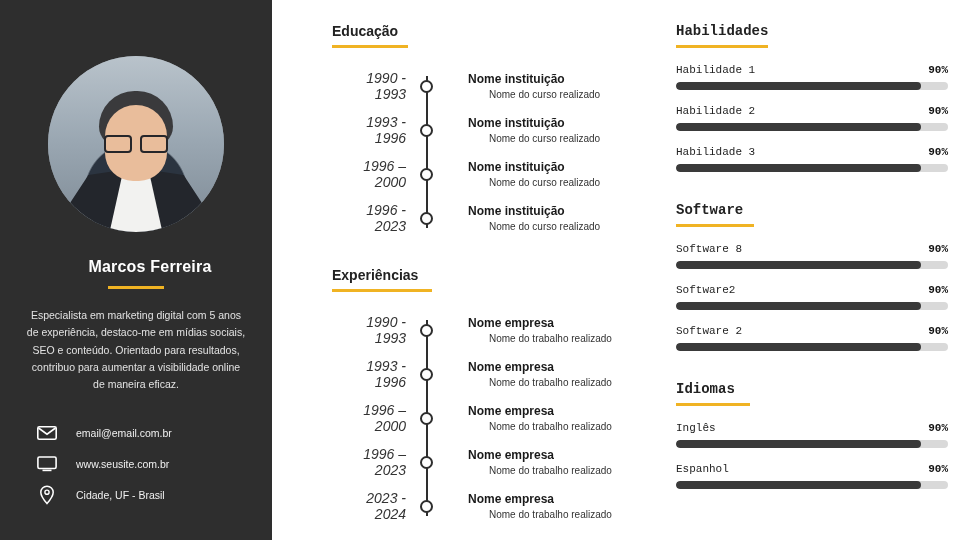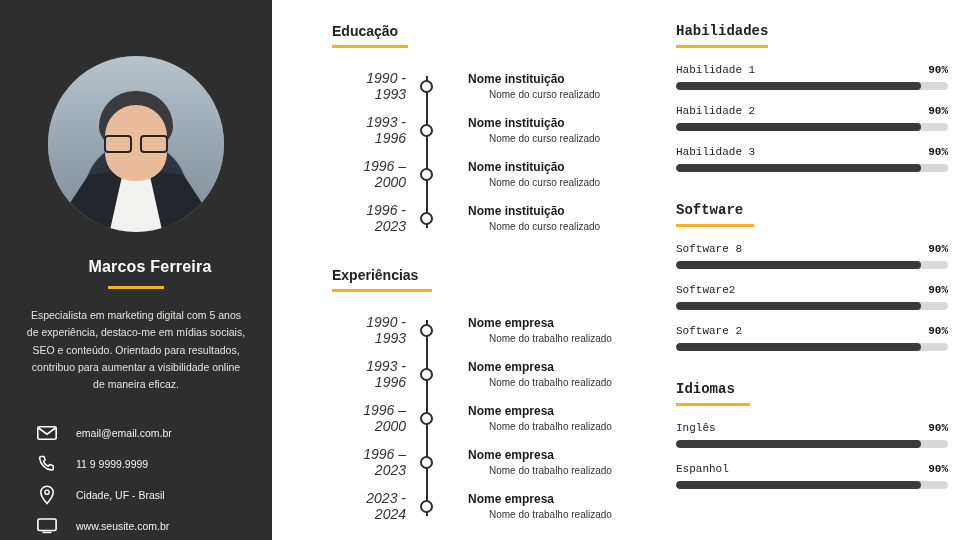--- a/index.html
+++ b/index.html
@@ -242,49 +242,41 @@
       <div class="contact">
         <span class="ico">
           <svg width="20" height="14" viewBox="0 0 20 14">
             <rect x="0.8" y="0.8" width="18.4" height="12.4" rx="1.5" fill="none" stroke="#ffffff" stroke-width="1.6"></rect>
             <path d="M1.5 2 L10 8.2 L18.5 2" fill="none" stroke="#ffffff" stroke-width="1.6"></path>
           </svg>
         </span>
         <span class="txt">email@email.com.br</span>
       </div>
 
+
       <div class="contact">
         <span class="ico">
-          <svg width="18" height="18" viewBox="0 0 18 18">
-            <path d="M3 1.5 L6 1.5 L7.2 5 L5.4 6.4 C6.3 8.6 8.1 10.4 10.3 11.3 L11.7 9.5 L15.2 10.7 L15.2 13.7 C15.2 14.6 14.5 15.2 13.6 15.1 C7.4 14.4 2.3 9.3 1.6 3.1 C1.5 2.2 2.1 1.5 3 1.5 Z" fill="none" stroke="#ffffff" stroke-width="1.5" stroke-linejoin="round"></path>
+          <svg width="20" height="16" viewBox="0 0 20 16">
+            <rect x="0.9" y="1" width="18.2" height="11.5" rx="1.5" fill="none" stroke="#ffffff" stroke-width="1.6"></rect>
+            <rect x="5.5" y="13.6" width="9" height="1.6" fill="#ffffff"></rect>
           </svg>
         </span>
-        <span class="txt">11 9 9999.9999</span>
+        <span class="txt">www.seusite.com.br</span>
       </div>
 
       <div class="contact">
         <span class="ico">
           <svg width="16" height="20" viewBox="0 0 16 20">
             <path d="M8 1.2 C4.4 1.2 1.8 4 1.8 7.3 C1.8 11.6 8 18.6 8 18.6 C8 18.6 14.2 11.6 14.2 7.3 C14.2 4 11.6 1.2 8 1.2 Z" fill="none" stroke="#ffffff" stroke-width="1.5"></path>
             <circle cx="8" cy="7.2" r="2.1" fill="none" stroke="#ffffff" stroke-width="1.4"></circle>
           </svg>
         </span>
         <span class="txt">Cidade, UF - Brasil</span>
       </div>
 
-      <div class="contact">
-        <span class="ico">
-          <svg width="20" height="16" viewBox="0 0 20 16">
-            <rect x="0.9" y="1" width="18.2" height="11.5" rx="1.5" fill="none" stroke="#ffffff" stroke-width="1.6"></rect>
-            <rect x="5.5" y="13.6" width="9" height="1.6" fill="#ffffff"></rect>
-          </svg>
-        </span>
-        <span class="txt">www.seusite.com.br</span>
-      </div>
-
     </div>
   </aside>
 
   <main class="main">
 
     <section class="col-mid">
 
       <div>
         <div class="sec-title">Educação</div>
         <div class="sec-underline u-edu"></div>

